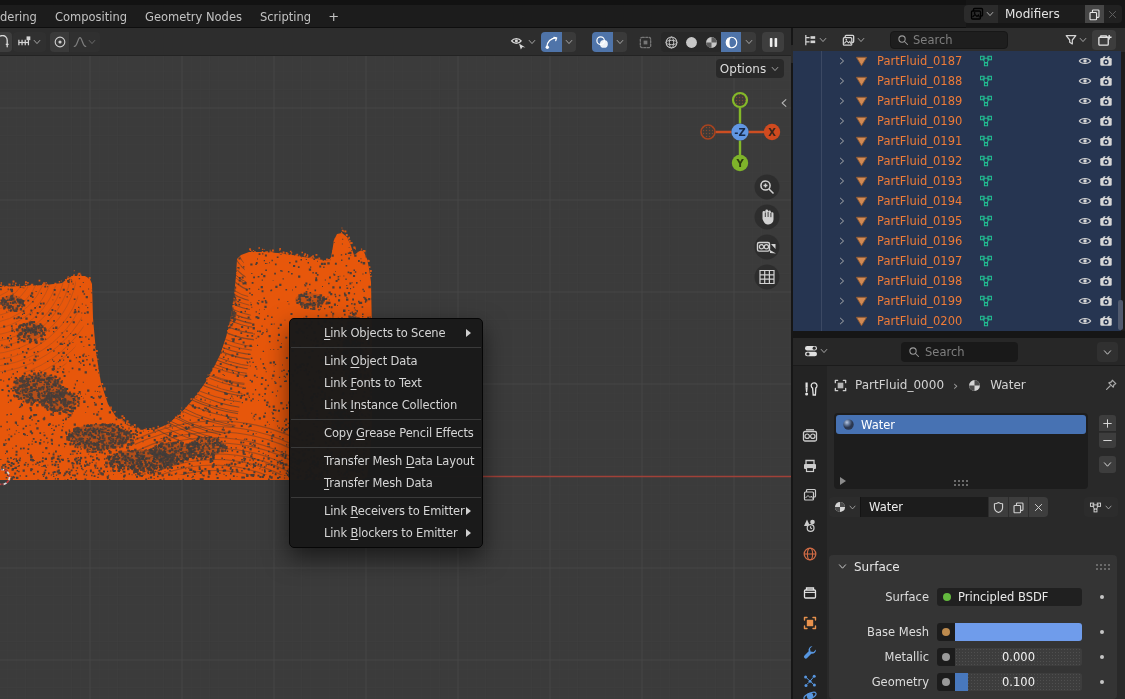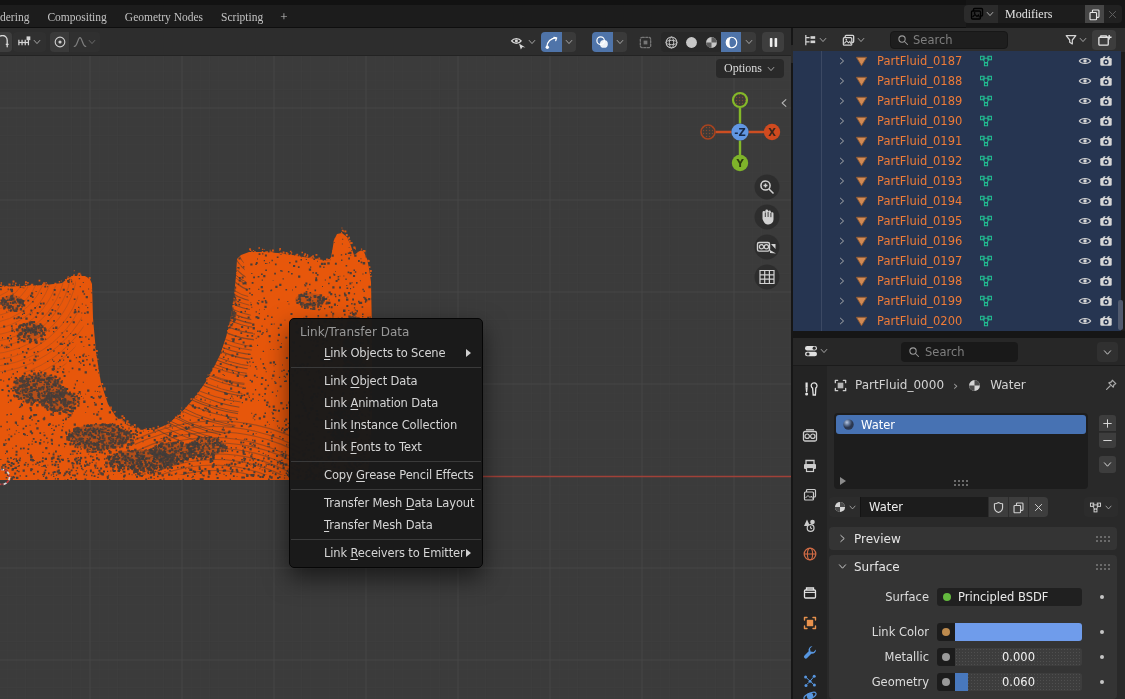--- a/index.html
+++ b/index.html
@@ -4,21 +4,21 @@
 <style>
   * { margin:0; padding:0; box-sizing:border-box; }
   html,body { width:1125px; height:699px; overflow:hidden; background:#161616;
     font-family:"DejaVu Sans","Liberation Sans",sans-serif; }
   #app { position:relative; width:1125px; height:699px; }
   .abs { position:absolute; }
   .i { display:inline-flex; align-items:center; justify-content:center; }
   .i svg { width:100%; height:100%; display:block; }
 
   
-  #topbar { left:0; top:0; width:966px; height:28px; background:#1c1c1c; border-bottom:1px solid #0e0e0e;font-family:Liberation Serif, serif; }
+  #topbar { left:0; top:0; width:966px; height:28px; background:#1c1c1c; border-bottom:1px solid #0e0e0e; }
   #topbar .topshade { position:absolute; left:0; top:0; width:100%; height:5px; background:#121212; }
   #tabs { position:absolute; left:0px; top:5px; height:23px; display:flex; align-items:center; }
   .tab { color:#c2c2c2; font-size:11.5px; padding:0 9px; height:23px; display:flex; align-items:center; white-space:nowrap; }
   .tab.add { color:#c2c2c2; font-size:13px; padding:0 8px; }
   .idsel { position:absolute; top:5px; height:18px; display:flex; border-radius:4px; overflow:hidden; }
   .idsel .seg { display:flex; align-items:center; height:100%; }
   .idsel .seg.icon { background:#2b2b2b; padding:0 3px 0 5px; }
   .idsel .seg.name { background:#1d1d1d; color:#e3e3e3; font-size:12px; padding:0 7px; }
   .idsel .seg.name .lbl { flex:1 1 auto; }
   .idsel .seg.copy { background:#464646; width:19px; justify-content:center; }
@@ -35,21 +35,21 @@
   
   #vp-header { left:0; top:0; width:791px; height:28px; background:#2d2d2d; border-bottom:1px solid #232323; }
   .hbtn { position:absolute; top:4px; height:20px; display:flex; align-items:center; justify-content:center; border-radius:4px; }
   .hgroup { position:absolute; top:4px; height:20px; display:flex; border-radius:4px; overflow:hidden; }
   .hgroup .cell { height:20px; display:flex; align-items:center; justify-content:center; }
 
   
   #vp-canvas { left:0; top:28px; width:791px; height:643px; overflow:hidden; }
   #vp-svg { position:absolute; left:0; top:0; }
   #options-button { left:716px; top:3px; width:68px; height:19px; background:rgba(40,40,40,.95); border-radius:4px;
-      color:#dcdcdc; font-size:12px; display:flex; align-items:center; justify-content:center; gap:4px;font-family:Liberation Serif, serif; }
+      color:#dcdcdc; font-size:12px; display:flex; align-items:center; justify-content:center; gap:4px; }
   #sidebar-toggle { left:778px; top:38px; width:14px; height:18px; color:#b5b5b5; font-size:12px; display:flex; align-items:center; }
 
   
   #context-menu { left:289px; top:290px; width:194px; background:rgba(26,26,26,.98); border:1px solid #060606;
       border-radius:5px; box-shadow:0 10px 24px rgba(0,0,0,.55); padding:3px 0; z-index:50; }
   #context-menu .title { height:20px; line-height:20px; color:#999999; font-size:12px; padding-left:10px; }
   #context-menu .sep { height:6px; position:relative; }
   #context-menu .sep::after { content:""; position:absolute; left:1px; right:1px; top:50%; height:1px; background:#3a3a3a; }
   .menu-item { height:22px; display:flex; align-items:center; color:#d5d5d5; font-size:11.5px; letter-spacing:-0.15px; padding-left:32px;
       position:relative; margin:0 2px; border-radius:4px; white-space:nowrap; }
@@ -556,53 +556,53 @@
       <div id="sidebar-toggle" class="abs">
         <span class="i" style="width:12px;height:12px;color:#b5b5b5">
             <svg viewBox="0 0 16 16">
               <path fill="none" stroke="currentColor" stroke-width="1.4" stroke-linecap="round" stroke-linejoin="round" d="M10.5 3.5 L5.5 8 L10.5 12.5"></path>
             </svg>
           </span>
       </div>
     </div>
 
     <div id="context-menu" class="abs">
-      <div class="title">Link/Transfer Data</div>
       <div id="menu-items">
           <div class="menu-item">
             <span><u>L</u>ink Objects to Scene</span>
             <span class="sub"></span>
           </div>
           <div class="sep"></div>
           <div class="menu-item">
             <span>Link <u>O</u>bject Data</span>
           </div>
           <div class="menu-item">
-            <span>Link <u>A</u>nimation Data</span>
+            <span>Link <u>F</u>onts to Text</span>
           </div>
           <div class="menu-item">
             <span>Link <u>I</u>nstance Collection</span>
-          </div>
-          <div class="menu-item">
-            <span>Link <u>F</u>onts to Text</span>
           </div>
           <div class="sep"></div>
           <div class="menu-item">
             <span>Copy <u>G</u>rease Pencil Effects</span>
           </div>
           <div class="sep"></div>
           <div class="menu-item">
             <span>Transfer Mesh <u>D</u>ata Layout</span>
           </div>
           <div class="menu-item">
             <span><u>T</u>ransfer Mesh Data</span>
           </div>
           <div class="sep"></div>
           <div class="menu-item">
             <span>Link <u>R</u>eceivers to Emitter</span>
+            <span class="sub"></span>
+          </div>
+          <div class="menu-item">
+            <span>Link <u>B</u>lockers to Emitter</span>
             <span class="sub"></span>
           </div>
         </div>
     </div>
   </section>
 
   <section id="right-col" class="abs">
 
     <div id="outliner" class="abs">
       <div id="outliner-header">
@@ -1396,31 +1396,20 @@
                 <rect x="6.2" y="9.8" width="3.6" height="3.6" fill="none" stroke="currentColor" stroke-width="1.2"></rect>
               </svg>
             </span>
           <span class="i" style="width:9px;height:9px;color:#b5b5b5">
               <svg viewBox="0 0 16 16">
                 <path fill="none" stroke="currentColor" stroke-width="1.4" stroke-linecap="round" stroke-linejoin="round" d="M3.5 5.5 L8 10.5 L12.5 5.5"></path>
               </svg>
             </span>
         </div>
 
-        <div class="panel" id="panel-preview">
-          <div class="panel-h">
-            <span class="i" style="width:11px;height:11px;color:#cfcfcf">
-                <svg viewBox="0 0 16 16">
-                  <path fill="none" stroke="currentColor" stroke-width="1.4" stroke-linecap="round" stroke-linejoin="round" d="M5.5 3.5 L10.5 8 L5.5 12.5"></path>
-                </svg>
-              </span>
-            <span>Preview</span>
-            <span class="grip"></span>
-          </div>
-        </div>
 
         <div class="panel" id="panel-surface">
           <div class="panel-h">
             <span class="i" style="width:11px;height:11px;color:#cfcfcf">
                 <svg viewBox="0 0 16 16">
                   <path fill="none" stroke="currentColor" stroke-width="1.4" stroke-linecap="round" stroke-linejoin="round" d="M3.5 5.5 L8 10.5 L12.5 5.5"></path>
                 </svg>
               </span>
             <span>Surface</span>
             <span class="grip"></span>
@@ -1430,21 +1419,21 @@
                 <span class="plabel">Surface</span>
                 <span class="pwidget">
                <span class="shader-btn">
                     <span class="sock" style="background:#63b93e"></span>
                <span>Principled BSDF</span>
                   </span>
                 </span>
                 <span class="deco"></span>
               </div>
               <div class="prow" style="top: 68px;">
-                <span class="plabel">Link Color</span>
+                <span class="plabel">Base Mesh</span>
                 <span class="pwidget">
                <span class="sock-seg">
                     <span class="sock" style="background:#bd8b4e"></span>
                   </span>
                <span class="val-rest" style="background:#6f9ceb"></span>
                 </span>
                 <span class="deco"></span>
               </div>
               <div class="prow" style="top: 93px;">
                 <span class="plabel">Metallic</span>
@@ -1459,21 +1448,21 @@
                 <span class="deco"></span>
               </div>
               <div class="prow" style="top: 118px;">
                 <span class="plabel">Geometry</span>
                 <span class="pwidget">
                <span class="sock-seg">
                     <span class="sock" style="background:#9a9a9a"></span>
                   </span>
                <span class="val-rest dither">
                     <span style="position:absolute;left:0;top:0;width:13px;height:100%;background:#4878bd"></span>
-                    <span class="val-txt">0.060</span>
+                    <span class="val-txt">0.100</span>
                   </span>
                 </span>
                 <span class="deco"></span>
               </div>
             </div>
         </div>
       </div>
     </div>
   </section>
 </div>

